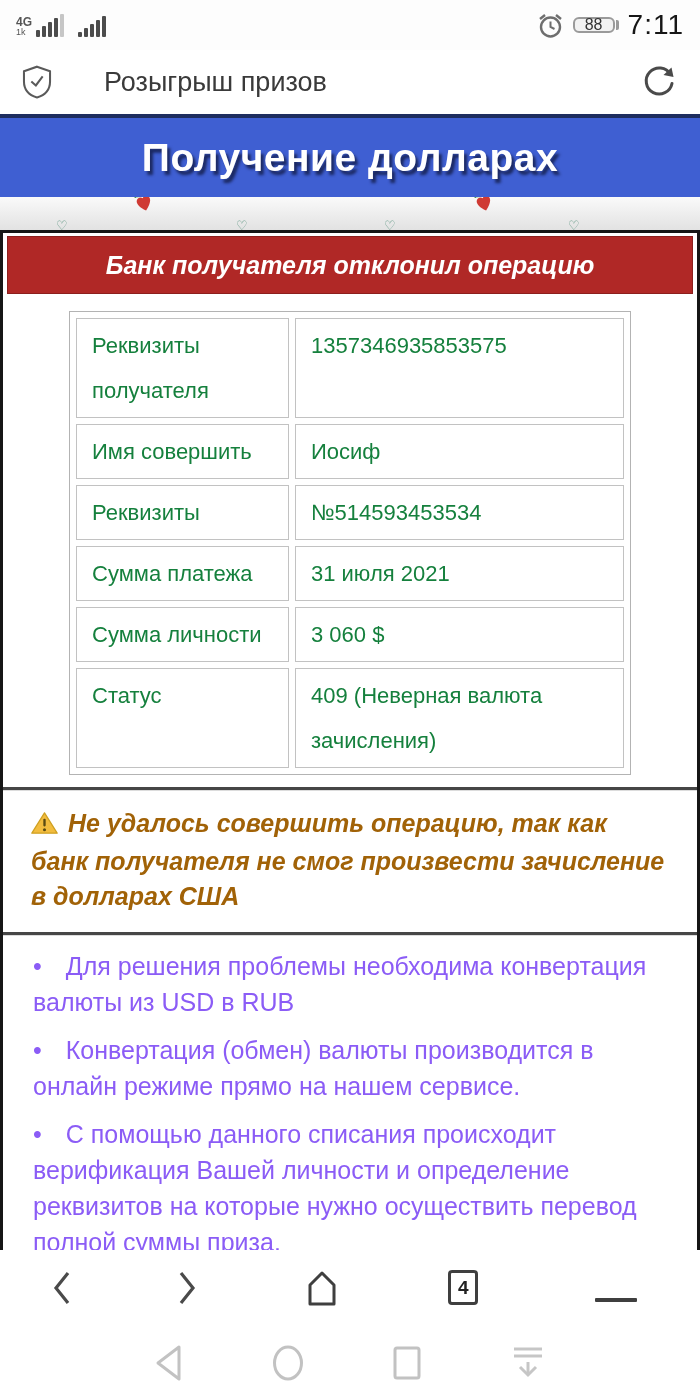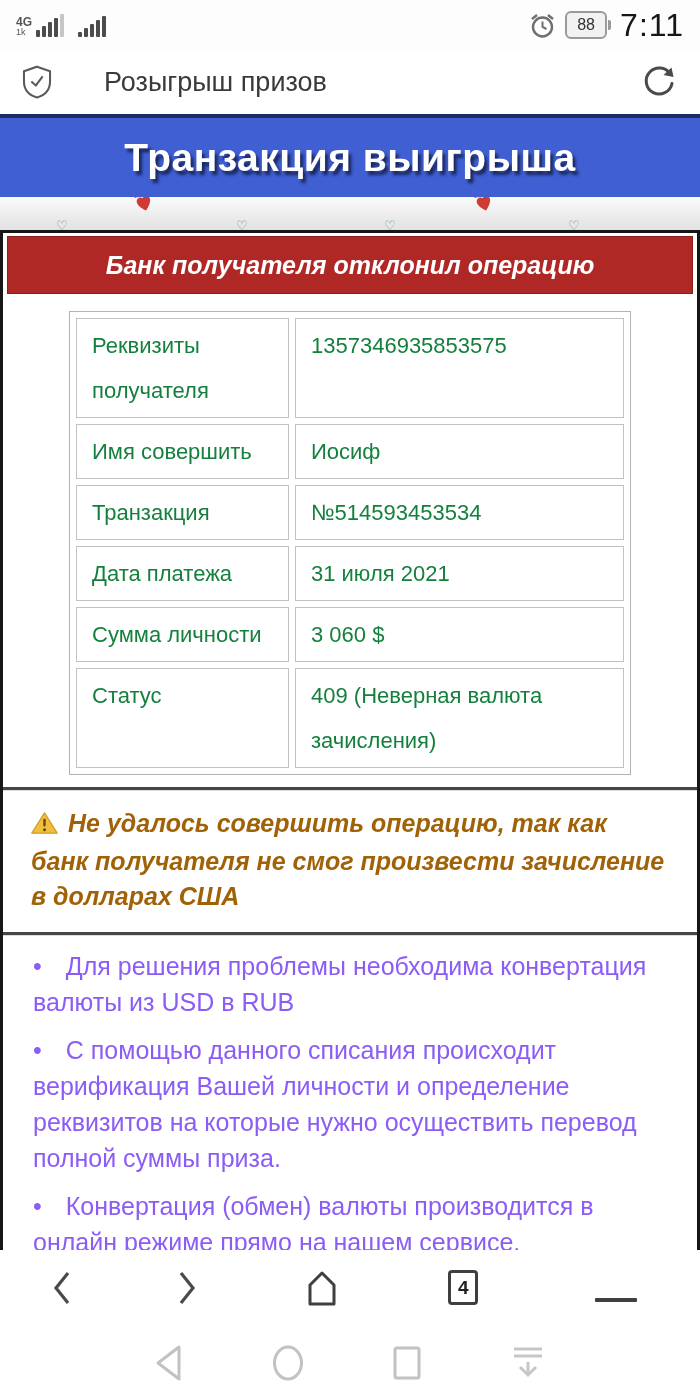--- a/index.html
+++ b/index.html
@@ -11,24 +11,24 @@
   .sig-group { display:flex; align-items:flex-end; gap:14px; }
   .sig-unit { display:flex; align-items:flex-end; gap:3px; }
   .sig-txt { display:flex; flex-direction:column; align-items:flex-start; line-height:1; margin-right:1px; }
   .sig-txt .g { font-size:12px; font-weight:bold; color:#555; }
   .sig-txt .s { font-size:9px; color:#555; }
   .bars { display:flex; align-items:flex-end; gap:2px; }
   .bar { width:4px; background:#4c4c4c; border-radius:1px; }
   .bar.dim { background:#c6c6c6; }
   .status-right { margin-left:auto; display:flex; align-items:center; gap:9px; }
   .battery { display:flex; align-items:center; }
-  .batt-body { width:42px; height:28px; border:2px solid #9a9a9a; border-radius:6px;
+  .batt-body { width:42px; height:16px; border:2px solid #9a9a9a; border-radius:6px;
     display:flex; align-items:center; justify-content:center; font-size:16px; color:#333; background:#f2f2f2; }
   .batt-nub { width:3px; height:10px; background:#9a9a9a; border-radius:0 2px 2px 0; margin-left:1px; }
-  .clock-time { font-size:32px; color:#161616; letter-spacing:1px; }
+  .clock-time { font-size:28px; color:#161616; letter-spacing:1px; }
 
   
   .browser-bar { height:64px; display:flex; align-items:center; padding:0 22px; background:#fff;gap:36px; }
   .page-title { font-size:27px; color:#3a3a3a; margin-left:16px; }
   .refresh-btn { margin-left:auto; display:flex; }
 
   
   .blue-banner { height:83px; border-top:4px solid #1d2d5e; background:#3f5fd2;
     display:flex; align-items:center; justify-content:center; }
   .blue-banner span { color:#fff; font-weight:bold; font-size:39px;
@@ -130,21 +130,21 @@
   <span class="page-title">Розыгрыш призов</span>
   <span class="refresh-btn">
     <svg width="36" height="36" viewBox="0 0 36 36">
       <path d="M28.5 10.5 A 13 13 0 1 0 30 19.5" fill="none" stroke="#4a4a4a" stroke-width="3" stroke-linecap="round"></path>
       <polygon points="29.5,3.5 31.5,13 21.5,11" fill="#4a4a4a"></polygon>
     </svg>
   </span>
 </div>
 
 <div class="blue-banner">
-  <span>Транзакция выигрыша</span>
+  <span>Получение долларах</span>
 </div>
 
 <div class="gray-strip">
   <span class="berry b1">
     <svg width="30" height="26" viewBox="0 0 30 26">
       <g transform="rotate(-18 15 13)">
         <polygon points="8,7 15,2 16,9" fill="#3f8f3f"></polygon>
         <polygon points="9,8 5,3 12,4" fill="#2f7f4f"></polygon>
         <path d="M15 23 C 8 17 7 11 11 9 C 13.3 8 15 9.2 15.6 10.4 C 16.2 9.2 18 8 20.2 9 C 24 11 23 17 15 23 Z" fill="#cf3a33"></path>
       </g>
@@ -175,25 +175,25 @@
     <tbody id="table-body">
         <tr>
           <td class="t-label">Реквизиты получателя</td>
           <td class="t-value">1357346935853575</td>
         </tr>
         <tr>
           <td class="t-label">Имя совершить</td>
           <td class="t-value">Иосиф</td>
         </tr>
         <tr>
-          <td class="t-label">Транзакция</td>
+          <td class="t-label">Реквизиты</td>
           <td class="t-value">№514593453534</td>
         </tr>
         <tr>
-          <td class="t-label">Дата платежа</td>
+          <td class="t-label">Сумма платежа</td>
           <td class="t-value">31 июля 2021</td>
         </tr>
         <tr>
           <td class="t-label">Сумма личности</td>
           <td class="t-value">3 060 $</td>
         </tr>
         <tr>
           <td class="t-label">Статус</td>
           <td class="t-value">409 (Неверная валюта зачисления)</td>
         </tr>
@@ -211,22 +211,22 @@
           <circle cx="16" cy="22" r="1.8" fill="#5a4a12"></circle>
         </svg>
       </span><span>Не удалось совершить операцию, так как банк получателя не смог произвести зачисление в долларах США</span>
     </p>
   </div>
 
   <hr class="divider" style="margin-top:2px">
 
   <div class="bullets" id="bullet-list">
       <p class="bullet-item"><span class="dot">•</span><span>Для решения проблемы необходима конвертация валюты из USD в RUB</span></p>
+      <p class="bullet-item"><span class="dot">•</span><span>Конвертация (обмен) валюты производится в онлайн режиме прямо на нашем сервисе.</span></p>
       <p class="bullet-item"><span class="dot">•</span><span>С помощью данного списания происходит верификация Вашей личности и определение реквизитов на которые нужно осуществить перевод полной суммы приза.</span></p>
-      <p class="bullet-item"><span class="dot">•</span><span>Конвертация (обмен) валюты производится в онлайн режиме прямо на нашем сервисе.</span></p>
       <p class="bullet-item"></p>
     </div>
 </div>
 
 <div class="browser-toolbar">
   <span class="toolbar-btn">
     <svg width="18" height="36" viewBox="0 0 18 36">
       <polyline points="15,3 3,18 15,33" fill="none" stroke="#4a4a4a" stroke-width="3.2"></polyline>
     </svg>
   </span>

